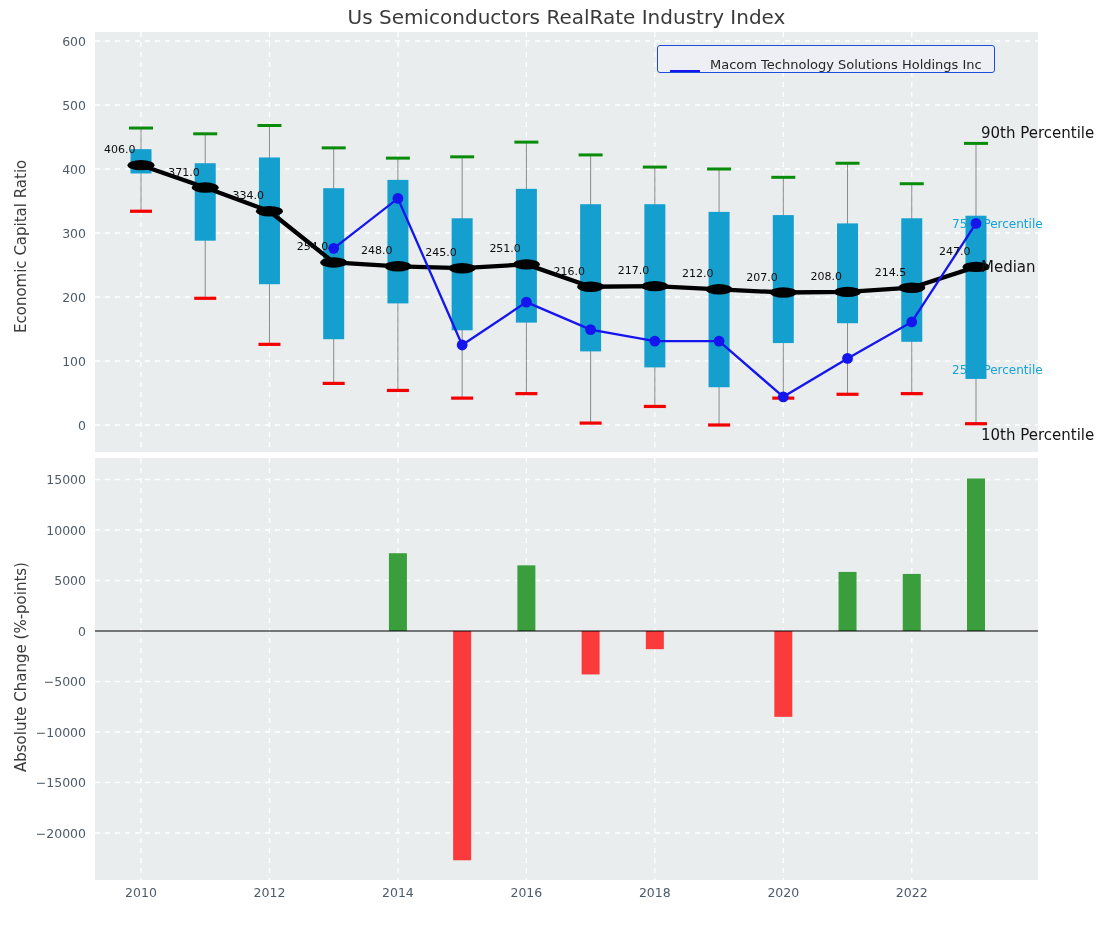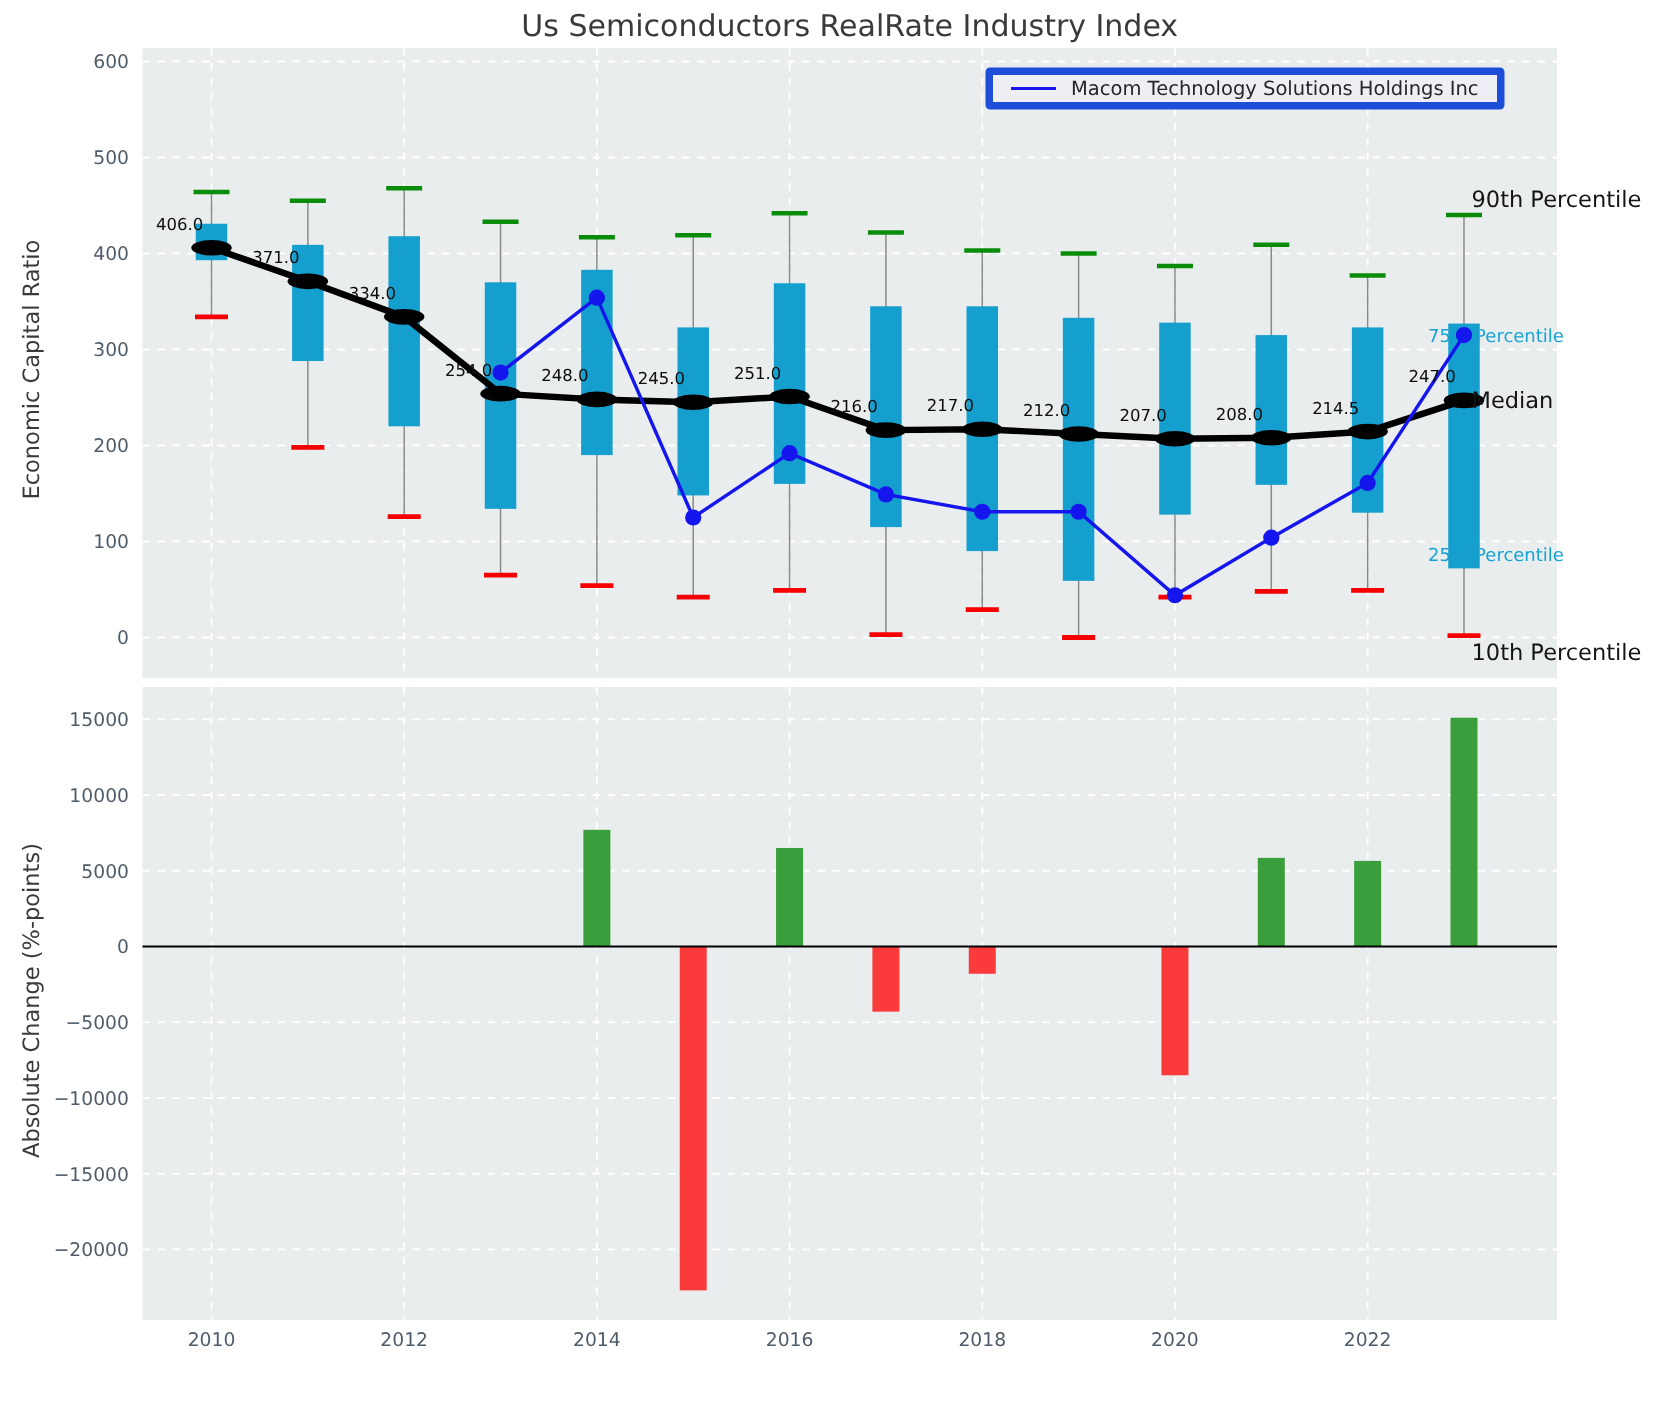--- a/index.html
+++ b/index.html
@@ -6,22 +6,22 @@
   .figure{position:relative;width:1117px;height:942px;background:#ffffff;overflow:hidden;}
   #chart{position:absolute;left:0;top:0;}
   .chart-title{position:absolute;left:95px;top:5px;width:943px;text-align:center;
     font-size:20px;color:#3a3a3a;z-index:3;}
   .ylabel{position:absolute;font-size:15px;color:#3a3a3a;white-space:nowrap;
     transform:rotate(-90deg);transform-origin:0 0;z-index:3;}
   .ylabel-top{left:12px;top:333px;}
   .ylabel-bottom{left:12px;top:772px;}
   .xlabel{position:absolute;left:95px;top:909px;width:943px;text-align:center;
     font-size:15px;color:#3a3a3a;z-index:3;}
-  .legend{position:absolute;left:657px;top:45px;height:28px;display:flex;align-items:center;
-    background:#edeff4;border:5px solid #1d4ed8;border-radius:3px;box-sizing:border-box;
+  .legend{position:absolute;left:657px;top:45px;height:28px;display:flex;align-items:flex-end;
+    background:#edeff4;border:1px solid #1d4ed8;border-radius:3px;box-sizing:border-box;
     padding:0 12px;z-index:4;}
   .legend-line{display:inline-block;width:30px;height:0;border-top:2.5px solid #1515ee;margin-right:10px;}
   .legend-label{font-size:13px;color:#262626;white-space:nowrap;}
 </style>
 </head>
 <body>
 
 <div class="figure">
   <div class="chart-title">Us Semiconductors RealRate Industry Index</div>
   <div class="ylabel ylabel-top">Economic Capital Ratio</div>

